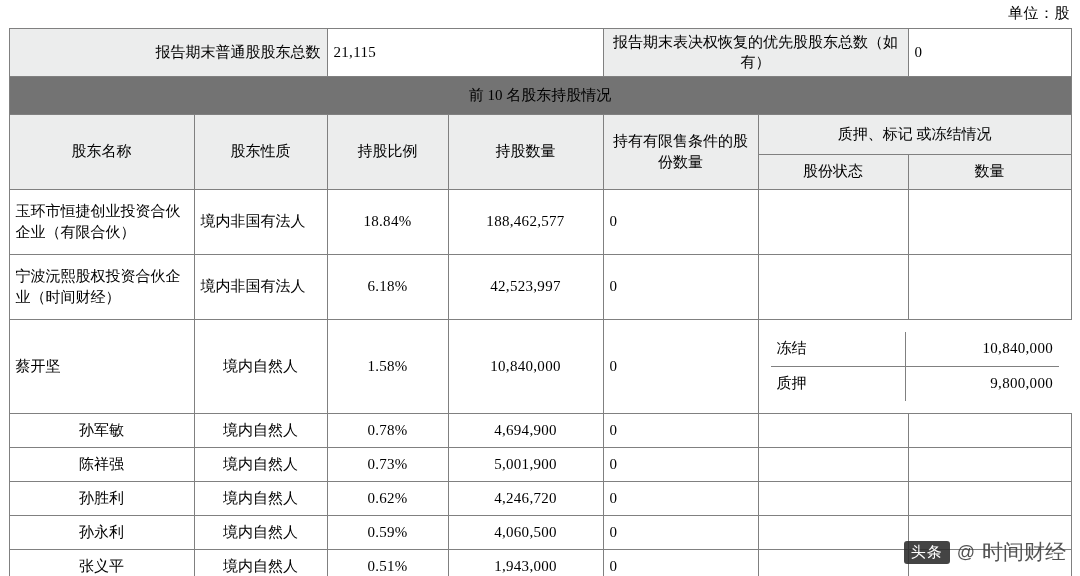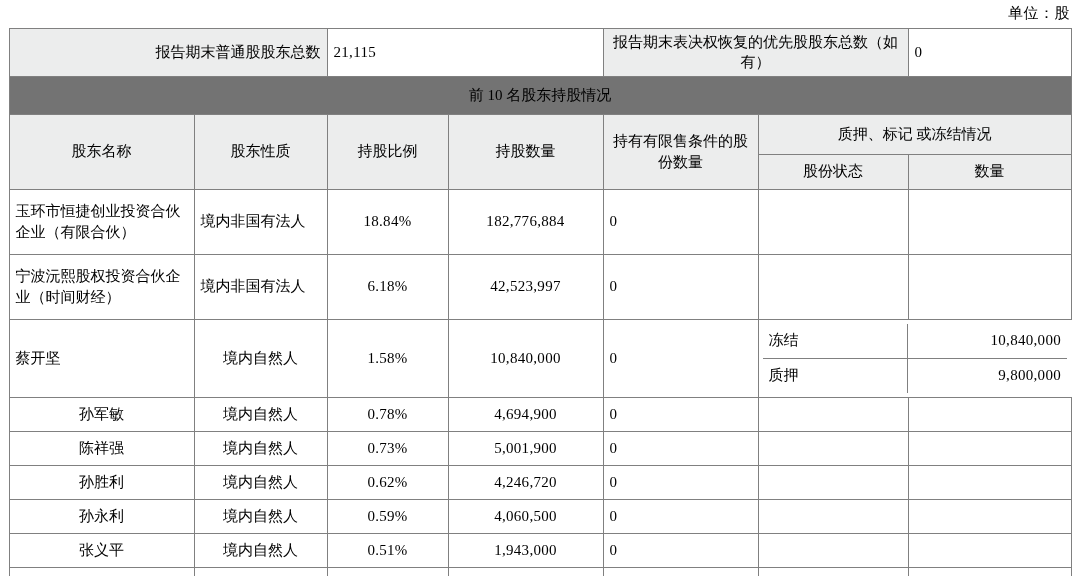--- a/index.html
+++ b/index.html
@@ -64,21 +64,21 @@
   }
   .hrow1 td { height: 33px; }
   .hrow2 td { height: 28px; }
   .name-cell {
     text-align: left;
     padding-left: 8px;
   }
   .tall td { height: 58px; }
   .normal td { height: 27px; }
   .nested {
-    padding: 4px !important;
+    padding: 12px !important;
     border: none !important;
   }
   table.inner {
     border-collapse: collapse;
     width: 100%;
     height: 100%;
   }
   table.inner td {
     border: 1px solid #808080;
     border-top: none;
@@ -160,21 +160,21 @@
       </tr>
       <tr class="hrow2">
         <td class="hdr-cell">股份状态</td>
         <td class="hdr-cell">数量</td>
       </tr>
 
       <tr class="tall">
         <td class="name-cell">玉环市恒捷创业投资合伙企业（有限合伙）</td>
         <td class="name-cell">境内非国有法人</td>
         <td class="c num">18.84%</td>
-        <td class="c num">182,776,884</td>
+        <td class="c num">188,462,577</td>
         <td class="r num">0</td>
         <td></td>
         <td></td>
       </tr>
 
       <tr class="tall">
         <td class="name-cell">宁波沅熙股权投资合伙企业（时间财经）</td>
         <td class="name-cell">境内非国有法人</td>
         <td class="c num">6.18%</td>
         <td class="c num">42,523,997</td>
@@ -265,14 +265,19 @@
         <td class="c num">0.50%</td>
         <td class="c num">3,465,930</td>
         <td class="r num">0</td>
         <td></td>
         <td></td>
       </tr>
 
     </tbody>
   </table>
 
+  <div class="watermark">
+    <span class="wm-logo">头条</span>
+    <span class="wm-at">@</span>
+    <span>时间财经</span>
+  </div>
 
 </div>
 
 </body></html>

